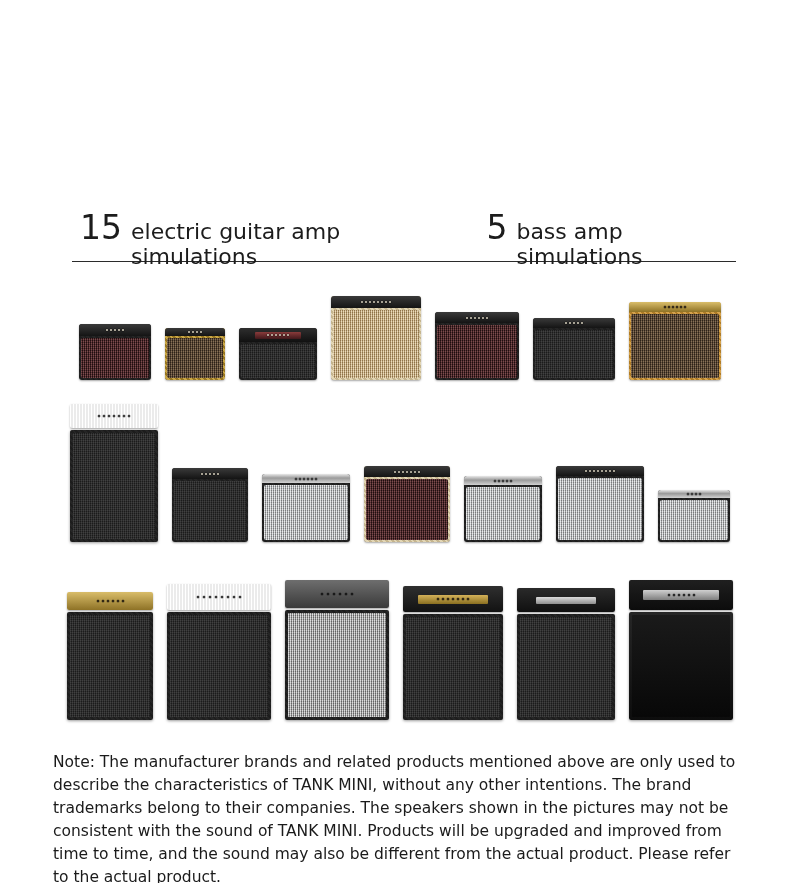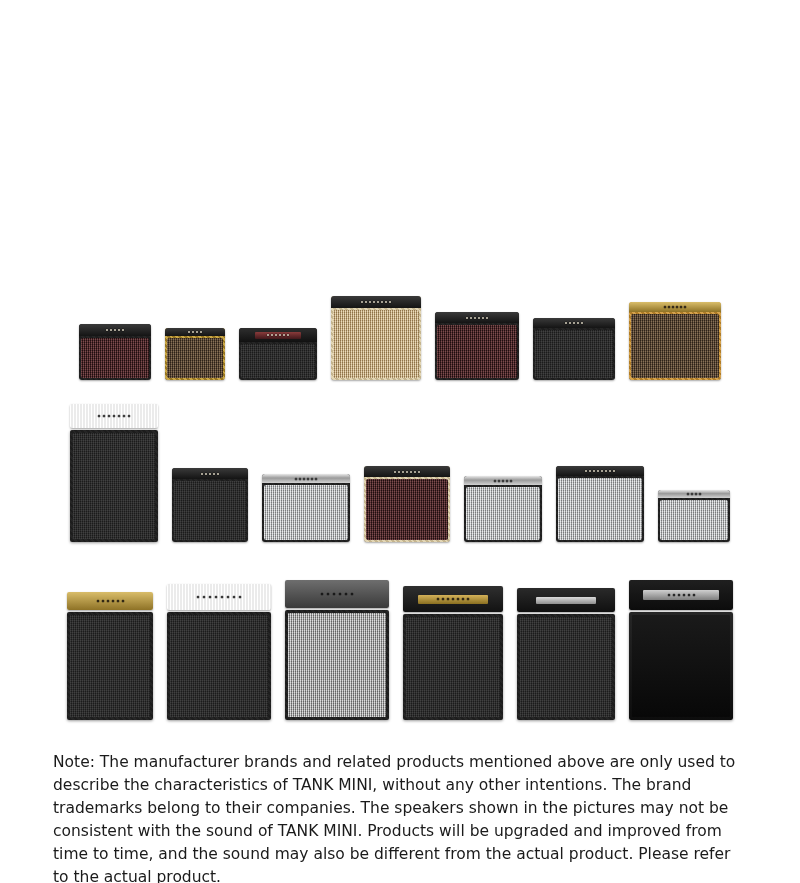--- a/index.html
+++ b/index.html
@@ -248,20 +248,30 @@
     color: #1b1b1b;
   }
   .note p { margin: 17px; }
 </style>
 </head>
 <body>
 
 <div id="page">
 
 
+  <div class="subheader">
+    <div class="sub-group guitar">
+      <span class="sub-num">15</span>
+      <span class="sub-text">electric guitar amp simulations</span>
+    </div>
+    <div class="sub-group bass">
+      <span class="sub-num">5</span>
+      <span class="sub-text">bass amp simulations</span>
+    </div>
+  </div>
 
   <div class="amp-row" id="row1">
 
     <div class="amp">
       <div class="amp-body tex-tolex-black" style="width:72px;height:56px;">
         <div class="amp-top panel-dark" style="height:12px;">
           <div class="knobs">
             <i class="knob"></i>
               <i class="knob"></i>
               <i class="knob"></i>

